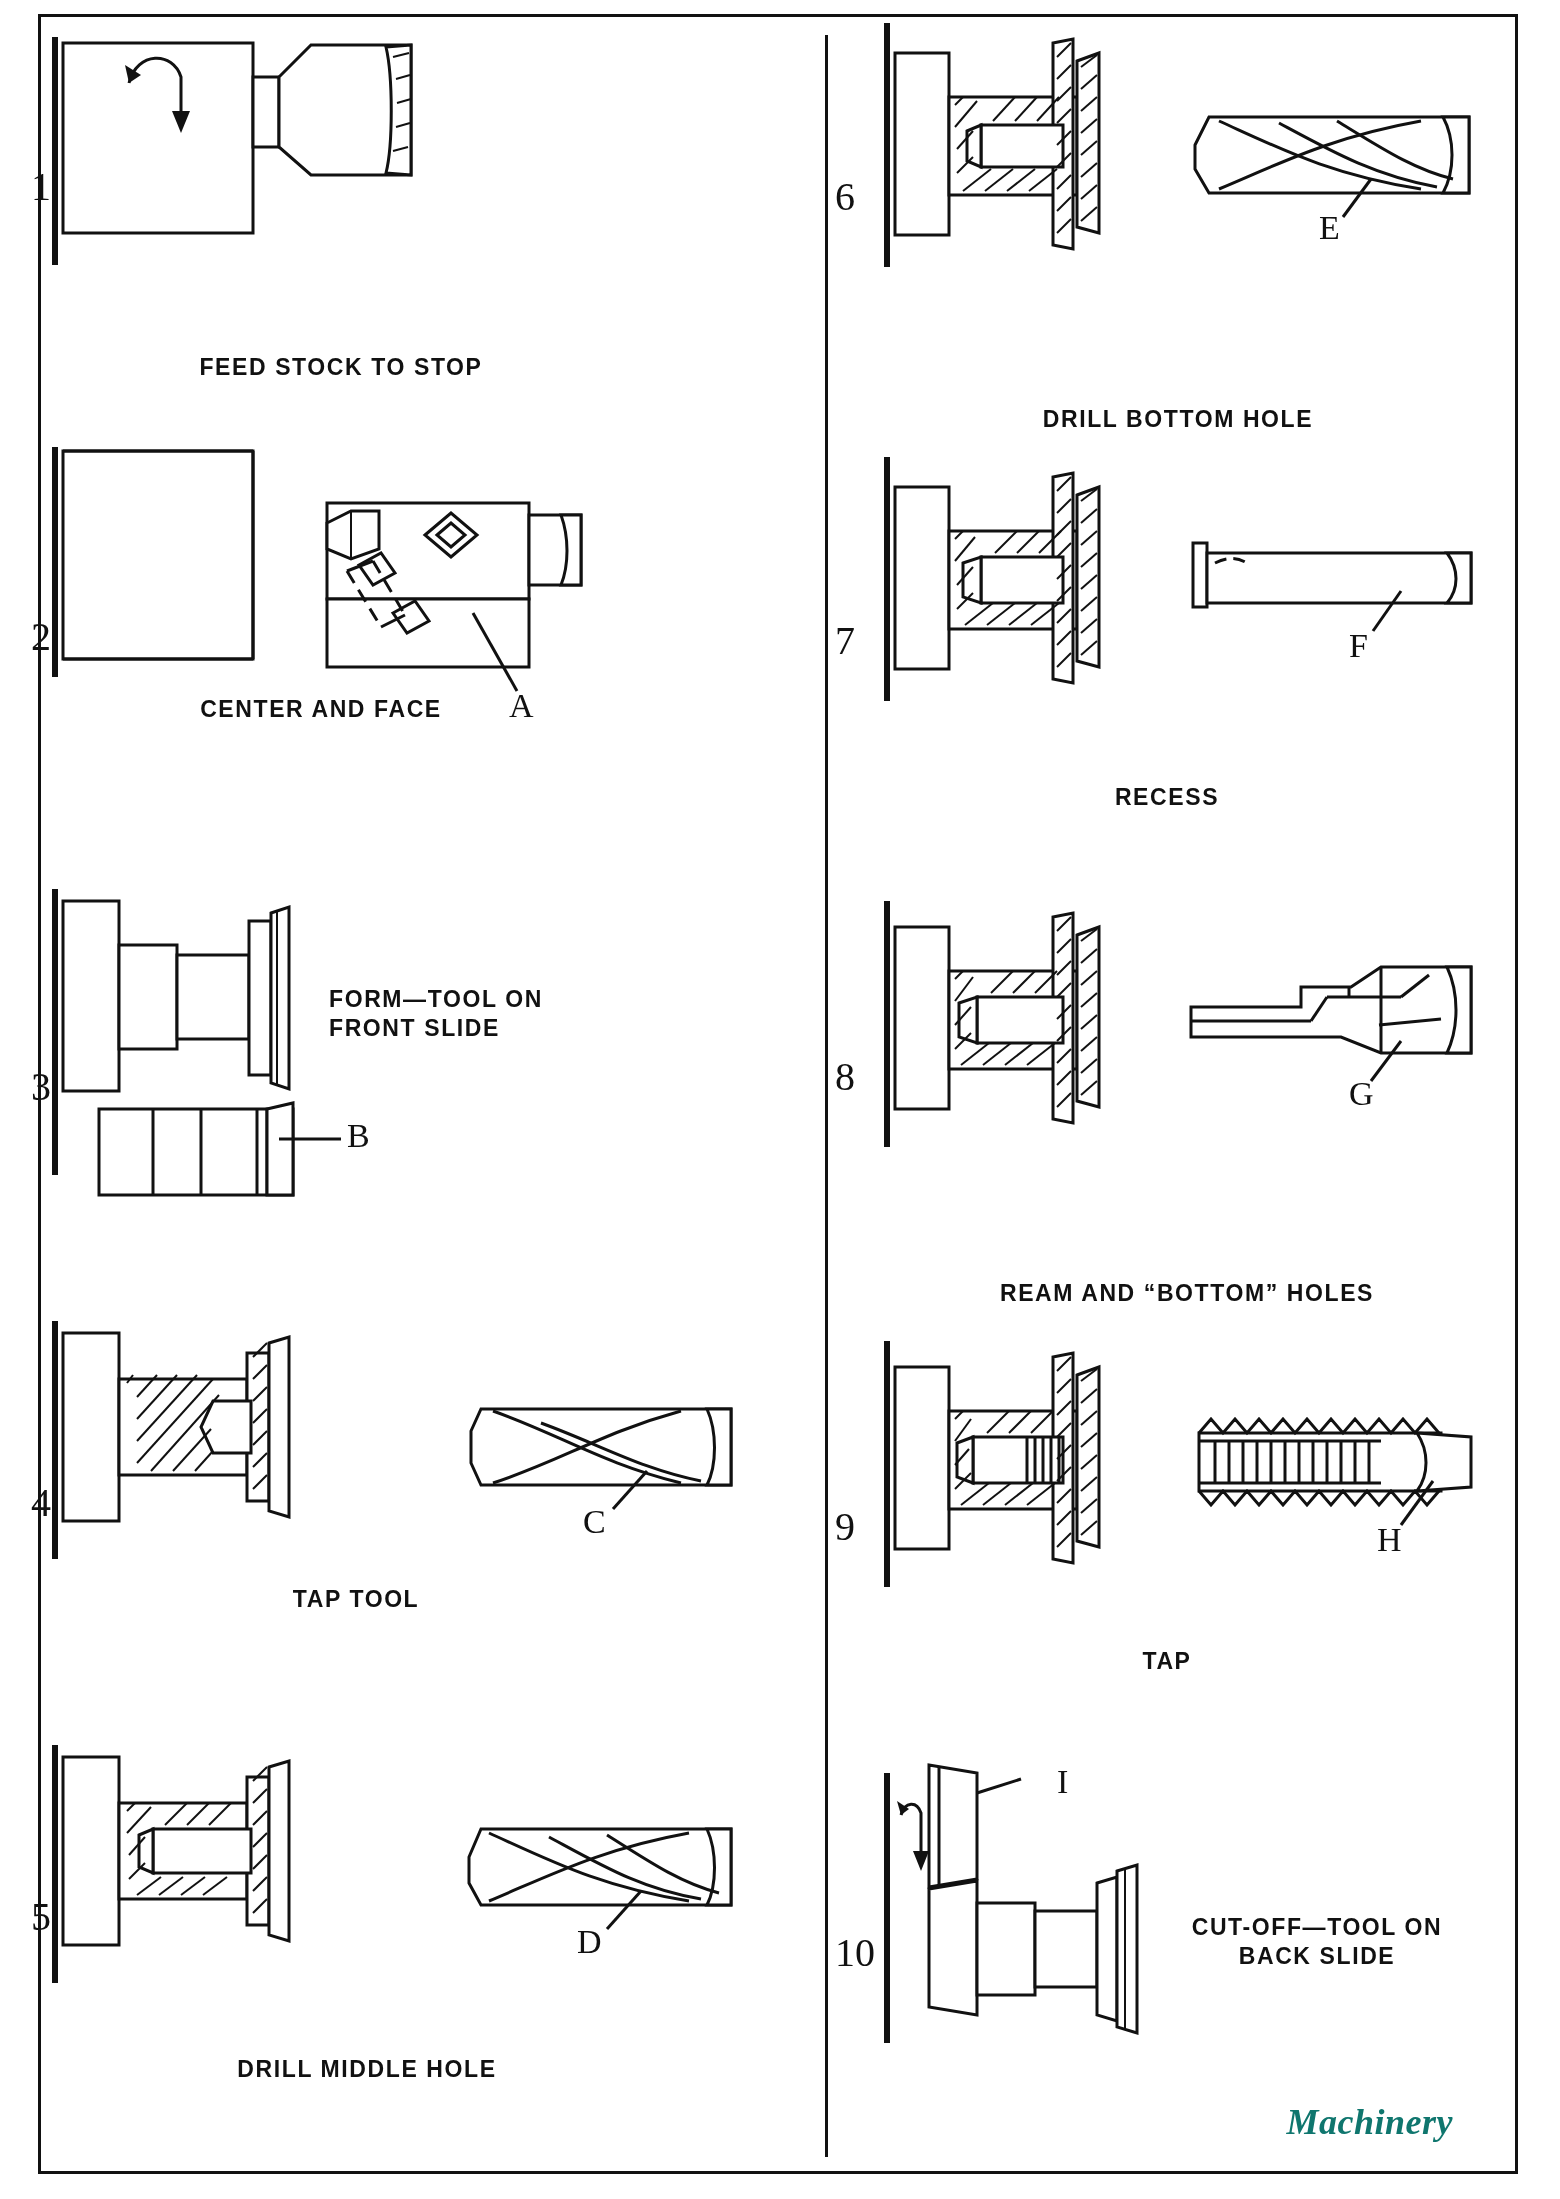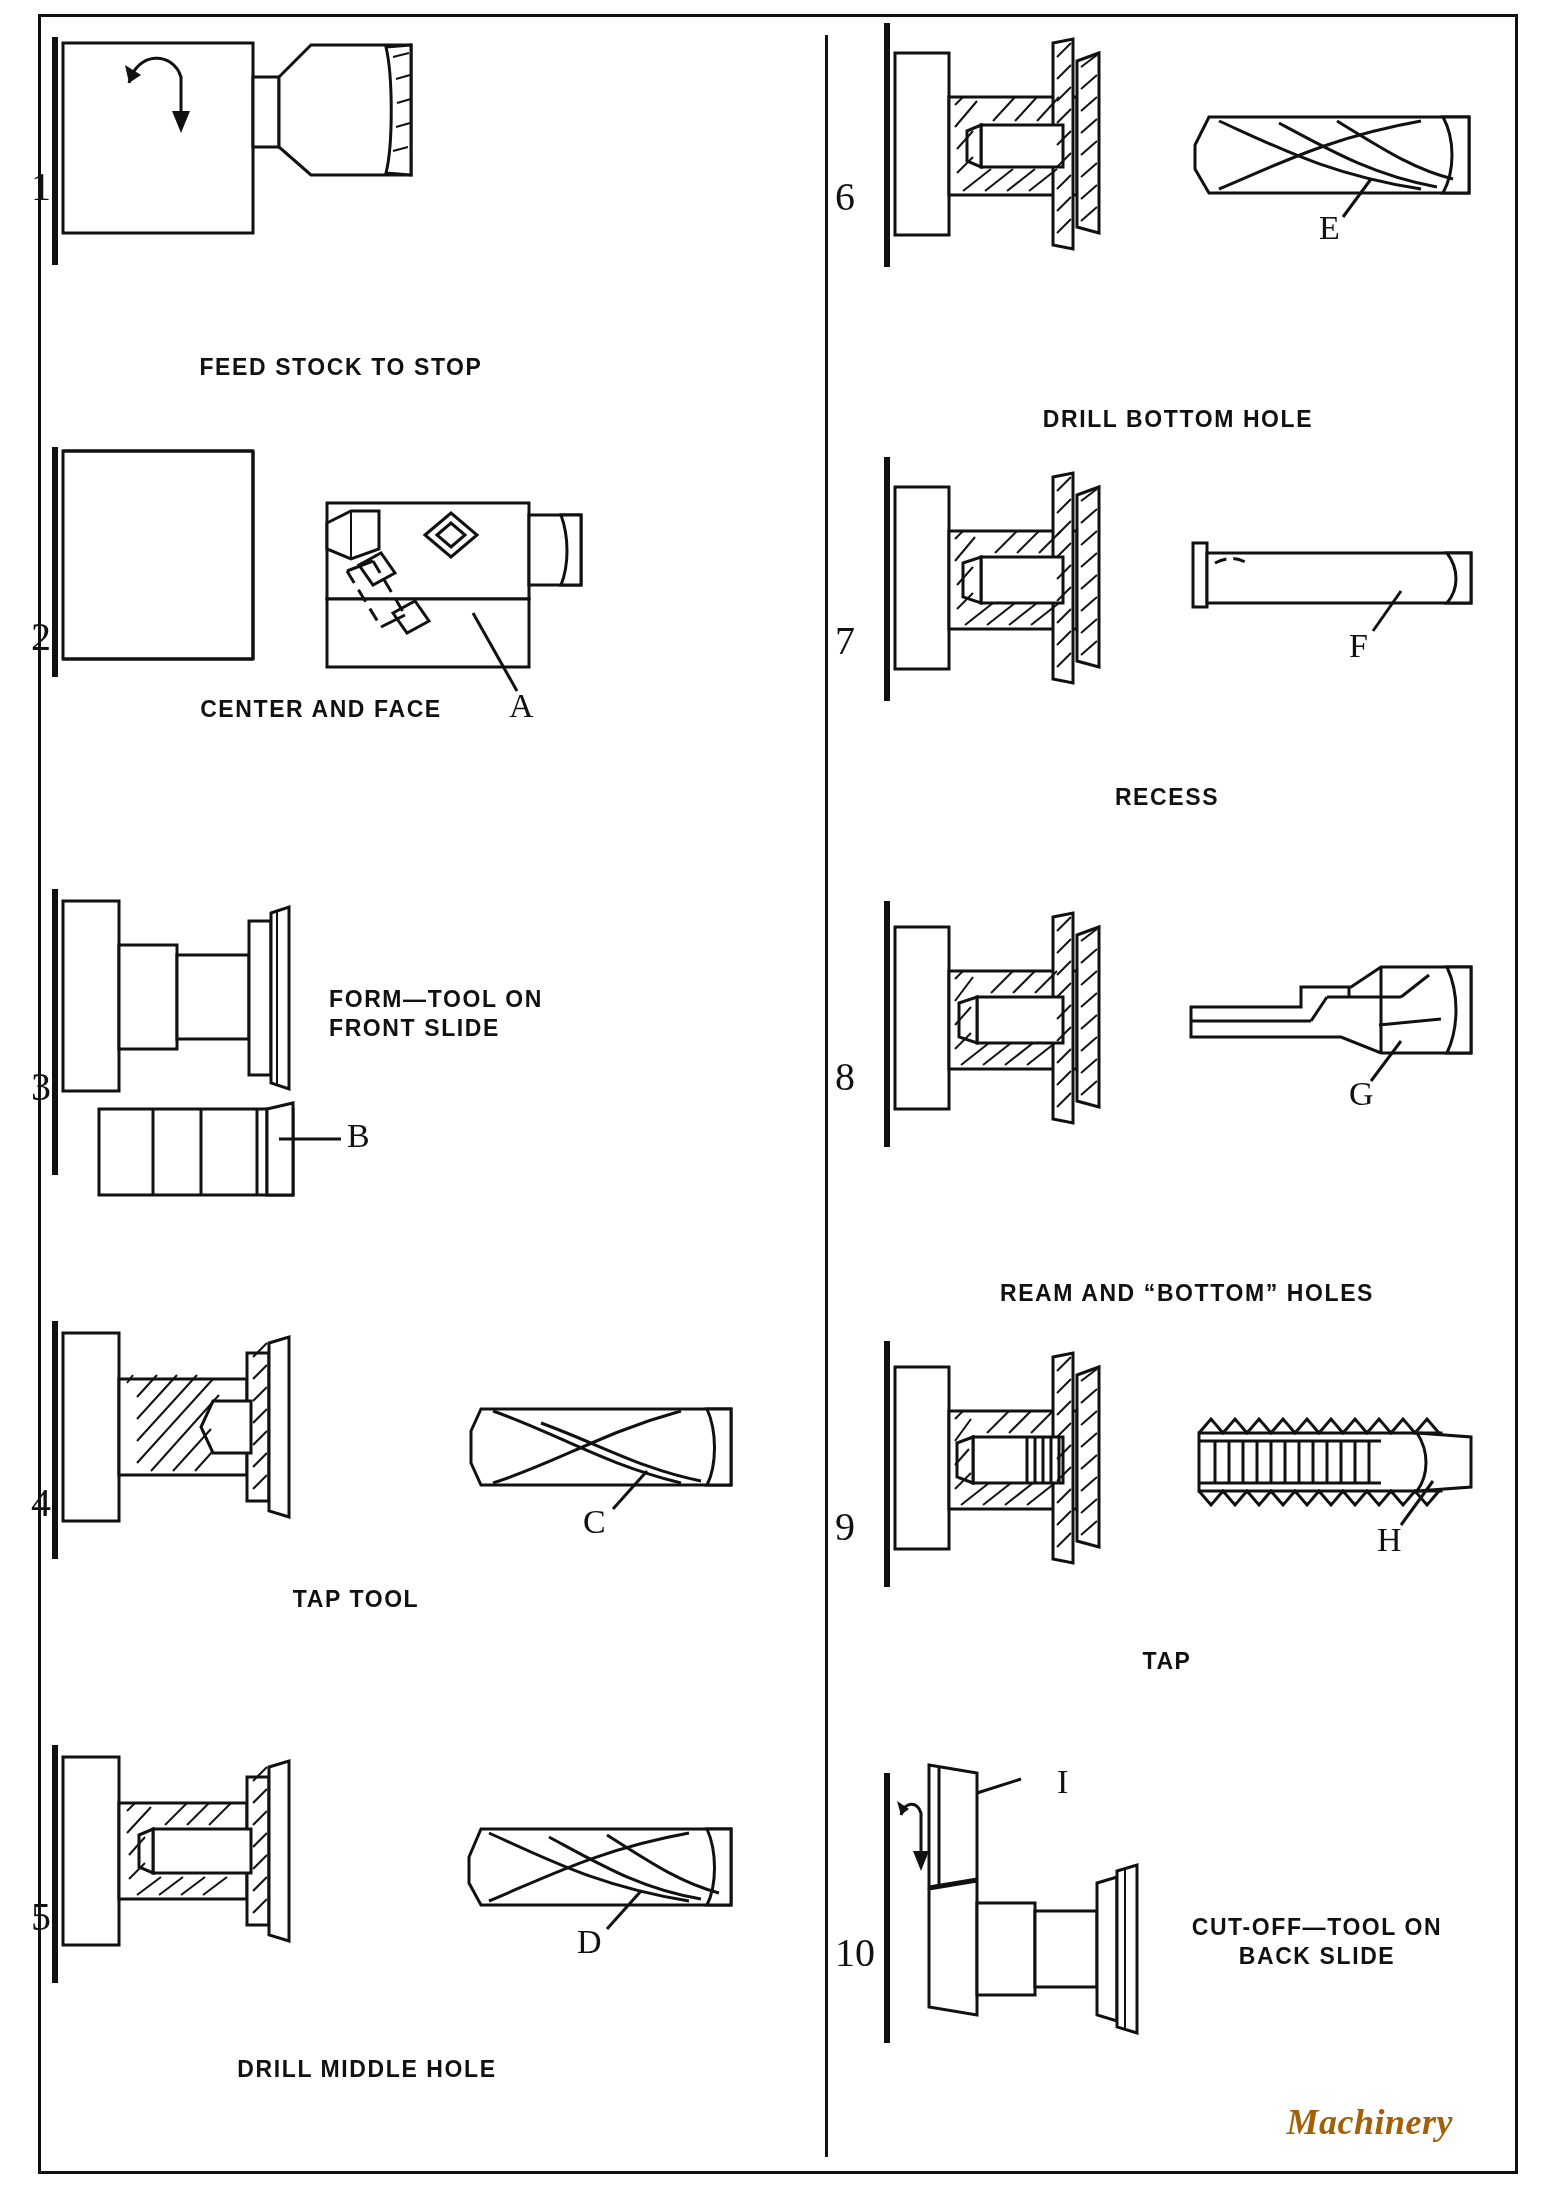--- a/index.html
+++ b/index.html
@@ -45,21 +45,21 @@
     font-size:34px;
     color:#111;
   }
   .sig{
     position:absolute;
     right:62px;bottom:28px;
     font-family:"Liberation Serif",serif;
     font-style:italic;
     font-weight:bold;
     font-size:36px;
-    color:#a16207;
+    color:#0f766e;
     letter-spacing:0.5px;
   }
   svg{display:block;overflow:visible;}
   .ln{stroke:#111;fill:none;}
   .fillw{fill:#fff;stroke:#111;}
 </style>
 </head>
 <body>
 
 <div id="page">

